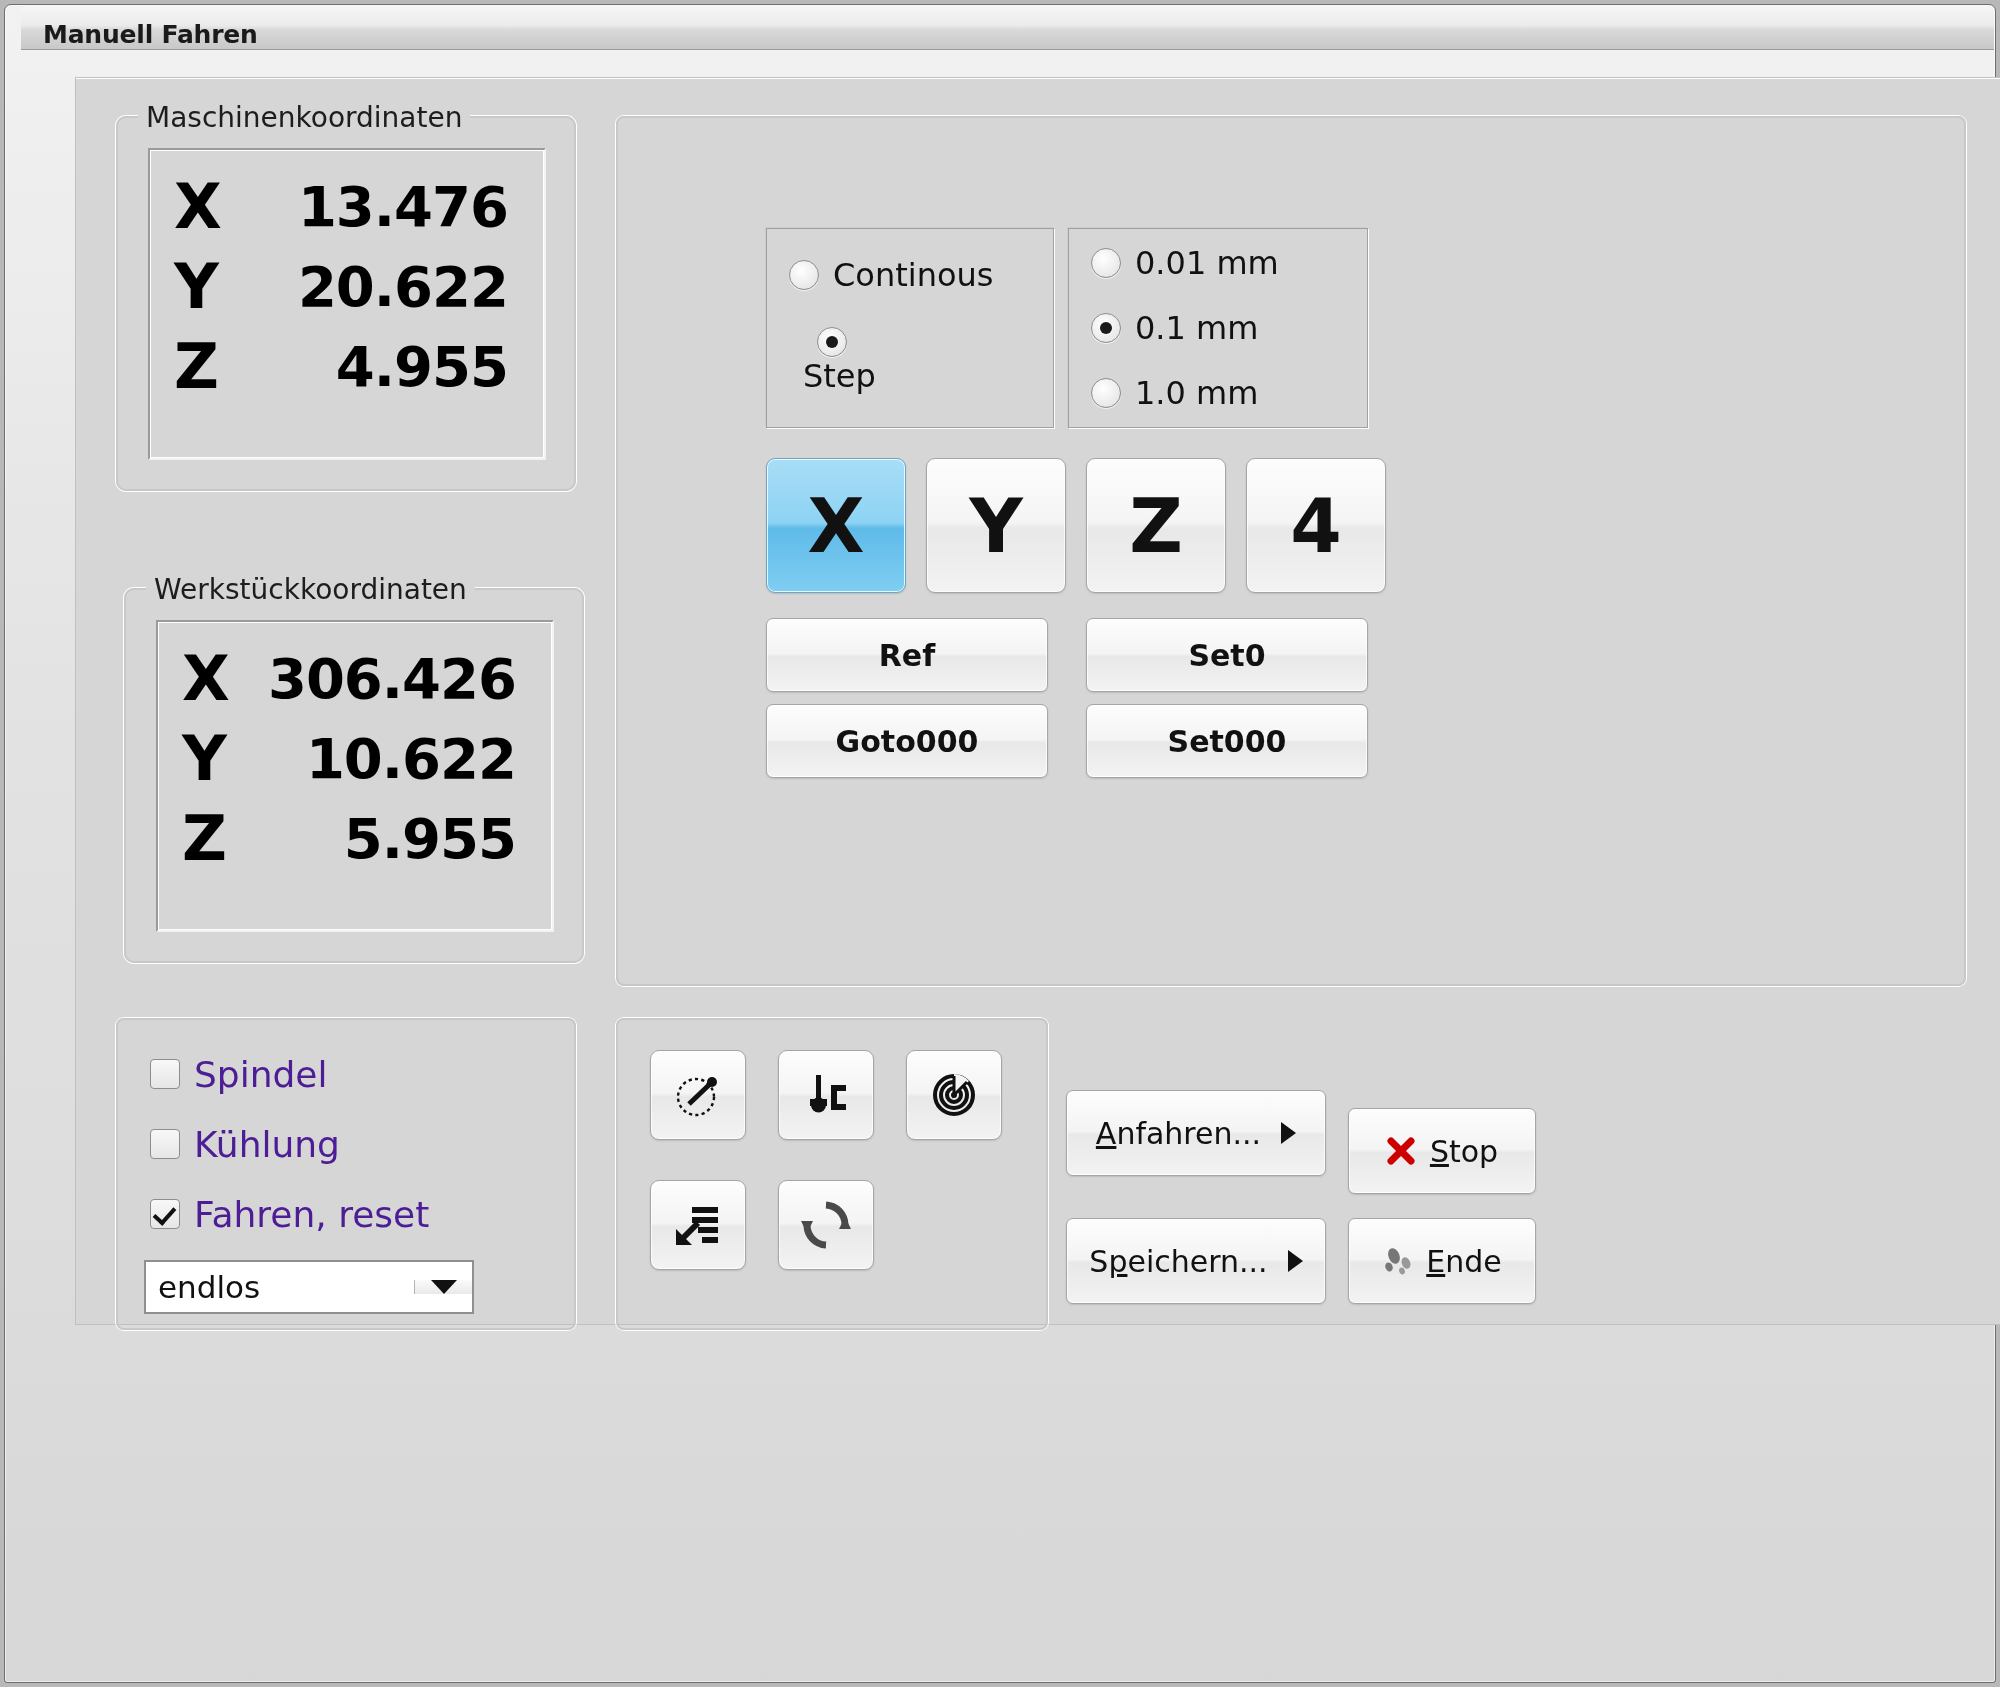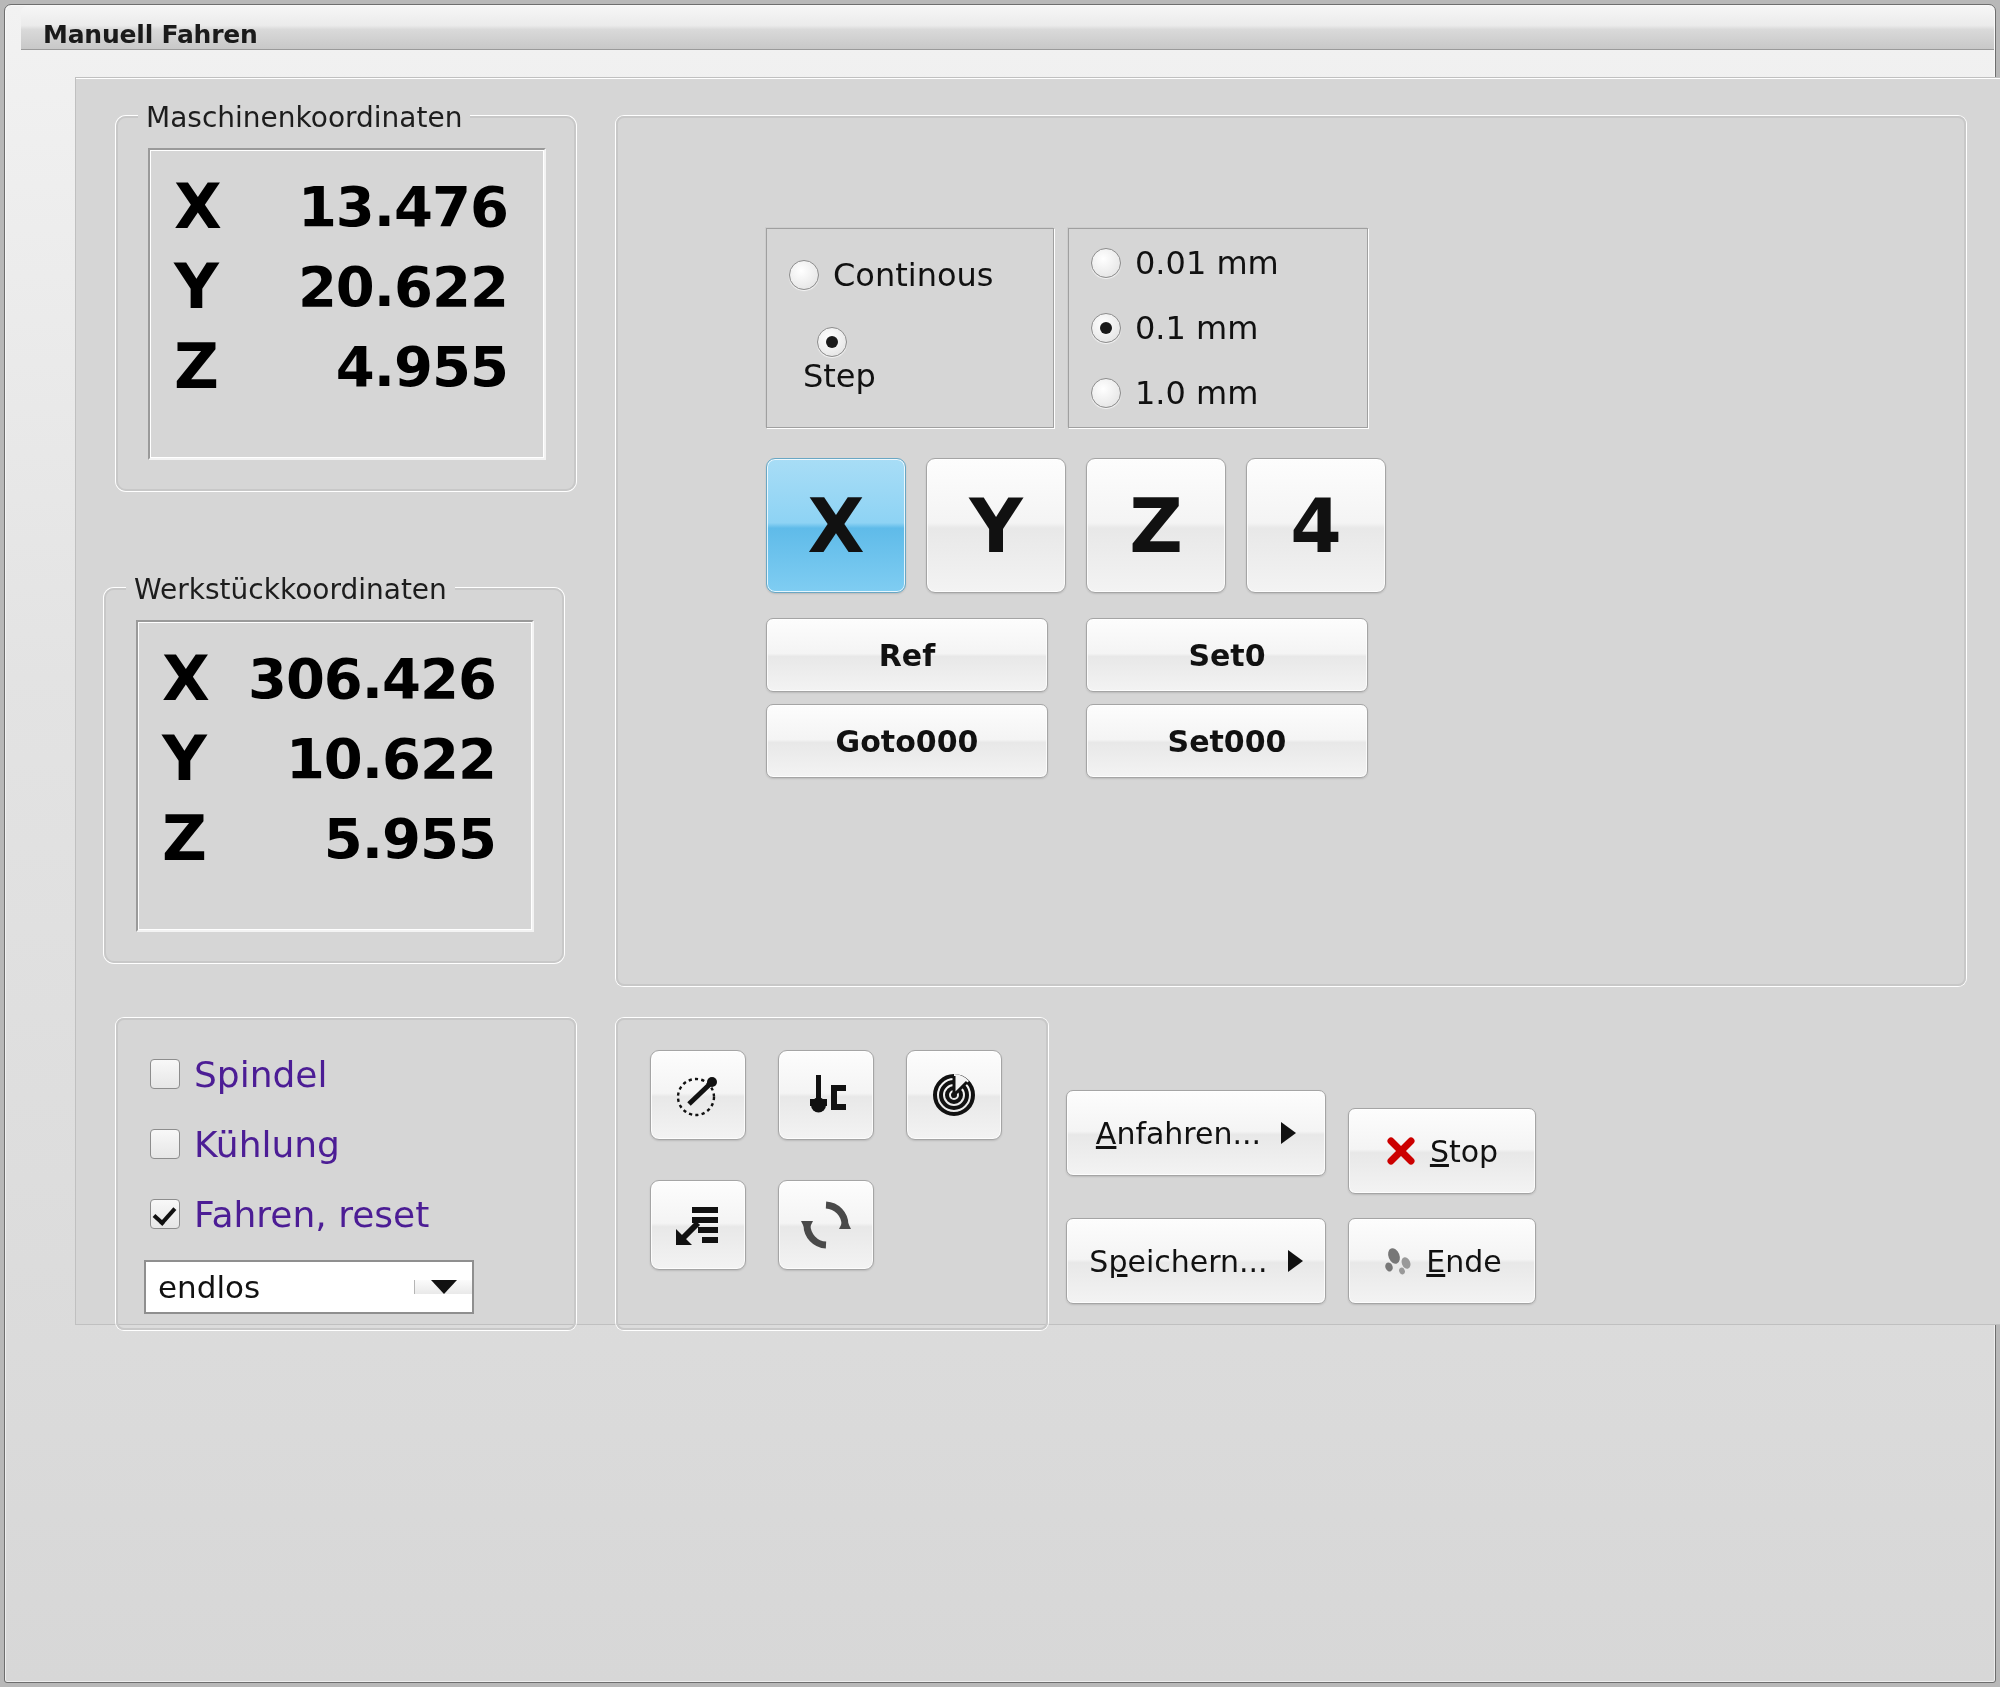--- a/index.html
+++ b/index.html
@@ -274,21 +274,21 @@
           <div class="coord-axis">Y</div>
           <div class="coord-val">20.622</div>
         </div>
         <div class="coord-row" style="top:180px;">
           <div class="coord-axis">Z</div>
           <div class="coord-val">4.955</div>
         </div>
       </div>
     </div>
 
-    <div class="groupbox" style="left:28px; top:510px; width:460px; height:375px;">
+    <div class="groupbox" style="left:48px; top:510px; width:460px; height:375px;">
       <div class="gb-title">Werkstückkoordinaten</div>
       <div class="readout" style="left:30px; top:30px; width:398px; height:312px;">
         <div class="coord-row" style="top:20px;">
           <div class="coord-axis">X</div>
           <div class="coord-val">306.426</div>
         </div>
         <div class="coord-row" style="top:100px;">
           <div class="coord-axis">Y</div>
           <div class="coord-val">10.622</div>
         </div>

